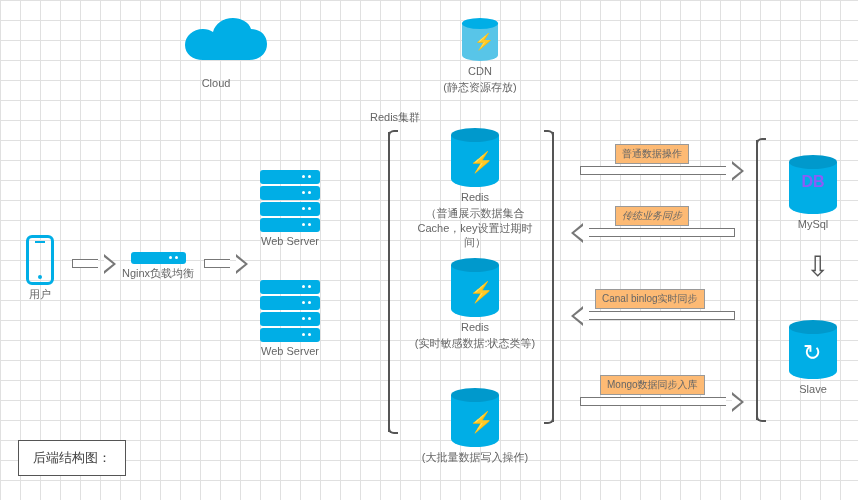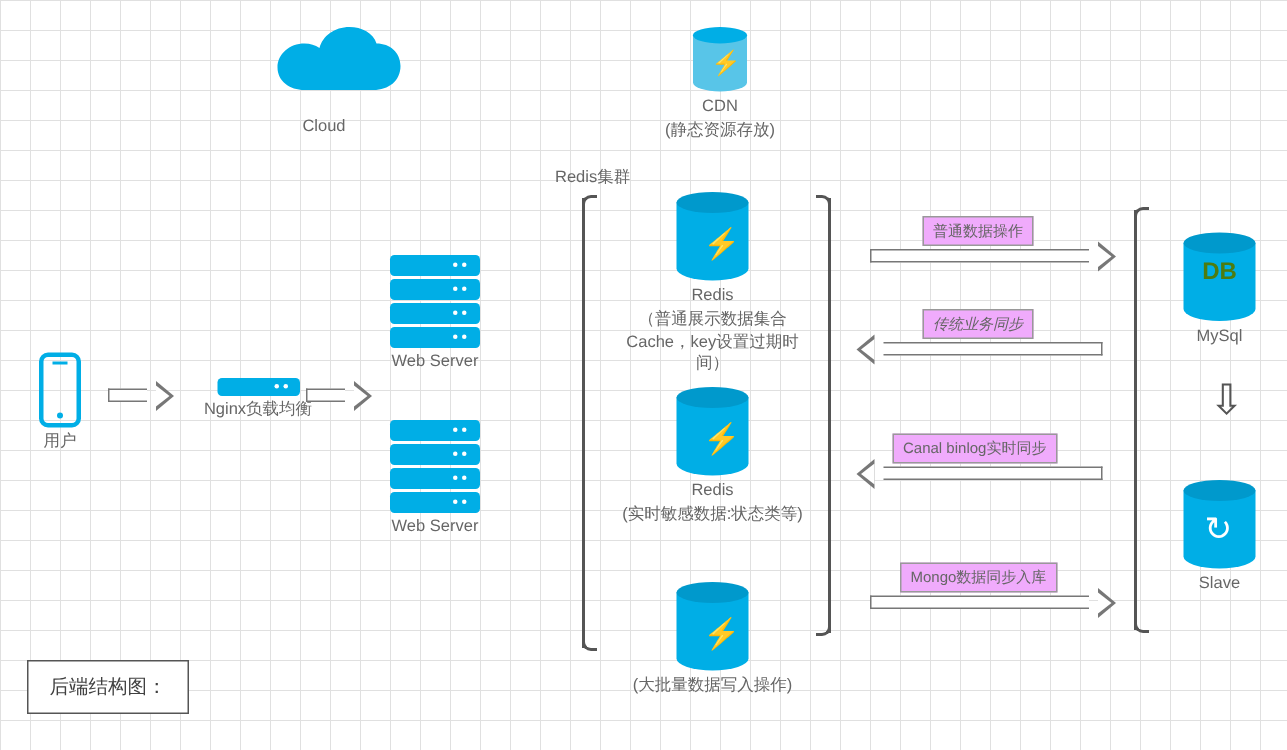--- a/index.html
+++ b/index.html
@@ -34,40 +34,40 @@
   .server-stack { width: 60px; margin: 0 auto; }
   .server-unit { height: 14px; background:#00aee6; border-radius:3px; margin-bottom:2px; position:relative; }
   .server-unit::before,.server-unit::after { content:""; position:absolute; width:3px; height:3px; background:#fff; border-radius:50%; top:5px; }
   .server-unit::before{ left:48px; } .server-unit::after{ left:42px; }
 
   
   .cyl { width: 48px; height: 60px; margin:0 auto; position:relative; }
   .cyl-top { width:48px; height:14px; background:#0099cc; border-radius:50%; position:absolute; top:0; z-index:2; }
   .cyl-body { width:48px; height:52px; background:#00aee6; position:absolute; top:7px; border-radius: 0 0 24px 24px / 0 0 8px 8px; }
   .cyl-bolt { position:absolute; top:22px; left:18px; color:#fff; font-size:20px; z-index:3; }
-  .cyl-text { position:absolute; top:18px; left:0; right:0; color:#4d7c0f; font-size:16px; font-weight:bold; z-index:3; }
+  .cyl-text { position:absolute; top:18px; left:0; right:0; color:#8b5cf6; font-size:16px; font-weight:bold; z-index:3; }
   .cyl-sync { position:absolute; top:20px; left:14px; color:#fff; font-size:22px; z-index:3; }
 
   .cyl.small { width:36px; height:44px; }
   .cyl.small .cyl-top{ width:36px; height:11px; }
   .cyl.small .cyl-body{ width:36px; height:38px; top:5px; border-radius:0 0 18px 18px / 0 0 6px 6px; background:#58c5e8; }
   .cyl.small .cyl-top{ background:#00aee6; }
   .cyl.small .cyl-bolt{ top:14px; left:12px; font-size:16px; }
 
   
   .arrow-r, .arrow-l { position:absolute; height:16px; }
   .arrow-r { }
   .arrow-stem { position:absolute; top:3px; height:9px; border:1.5px solid #777; border-right:none; background:#fff; }
   .arrow-head-r { position:absolute; top:-2px; right:-9px; width:0; height:0; border-top:10px solid transparent; border-bottom:10px solid transparent; border-left:12px solid #777; }
   .arrow-head-r::after{ content:""; position:absolute; top:-7px; left:-12px; width:0; height:0; border-top:7px solid transparent; border-bottom:7px solid transparent; border-left:9px solid #fff; }
   .arrow-stem-l { position:absolute; top:3px; height:9px; border:1.5px solid #777; border-left:none; background:#fff; }
   .arrow-head-l { position:absolute; top:-2px; left:-9px; width:0; height:0; border-top:10px solid transparent; border-bottom:10px solid transparent; border-right:12px solid #777; }
   .arrow-head-l::after{ content:""; position:absolute; top:-7px; right:-12px; width:0; height:0; border-top:7px solid transparent; border-bottom:7px solid transparent; border-right:9px solid #fff; }
 
-  .arrow-box { position:absolute; border:1px solid #999; background:#f0abfc; padding:2px 6px; font-size:10px; white-space:nowrap; }
+  .arrow-box { position:absolute; border:1px solid #999; background:#fdba74; padding:2px 6px; font-size:10px; white-space:nowrap; }
 
   
   .bracket { position:absolute; border-left:2px solid #555; }
   .bracket::before,.bracket::after{ content:""; position:absolute; width:8px; height:8px; border:2px solid #555; }
   .bracket::before{ top:-2px; left:-2px; border-right:none; border-bottom:none; border-radius: 6px 0 0 0; }
   .bracket::after{ bottom:-2px; left:-2px; border-right:none; border-top:none; border-radius: 0 0 0 6px; }
   .bracket-r { position:absolute; border-right:2px solid #555; }
   .bracket-r::before,.bracket-r::after{ content:""; position:absolute; width:8px; height:8px; border:2px solid #555; }
   .bracket-r::before{ top:-2px; right:-2px; border-left:none; border-bottom:none; border-radius:0 6px 0 0; }
   .bracket-r::after{ bottom:-2px; right:-2px; border-left:none; border-top:none; border-radius:0 0 6px 0; }
@@ -87,21 +87,21 @@
 <div class="node" style="left:20px; top:235px; width:40px;">
   <div class="phone"></div>
   <span class="label">用户</span>
 </div>
 
 <div class="arrow-r" style="left:72px; top:256px; width:35px;">
   <div class="arrow-stem" style="left:0; width:26px;"></div>
     <div class="arrow-head-r"></div>
 </div>
 
-<div class="node" style="left:132px; top:252px; width:80px;">
+<div class="node" style="left:118px; top:252px; width:80px;">
   <div class="nginx-bar"></div>
   <span class="label">Nginx负载均衡</span>
 </div>
 
 <div class="arrow-r" style="left:204px; top:256px; width:35px;">
   <div class="arrow-stem" style="left:0; width:26px;"></div>
     <div class="arrow-head-r"></div>
 </div>
 
 <div class="node" style="left:250px; top:170px; width:80px;">

